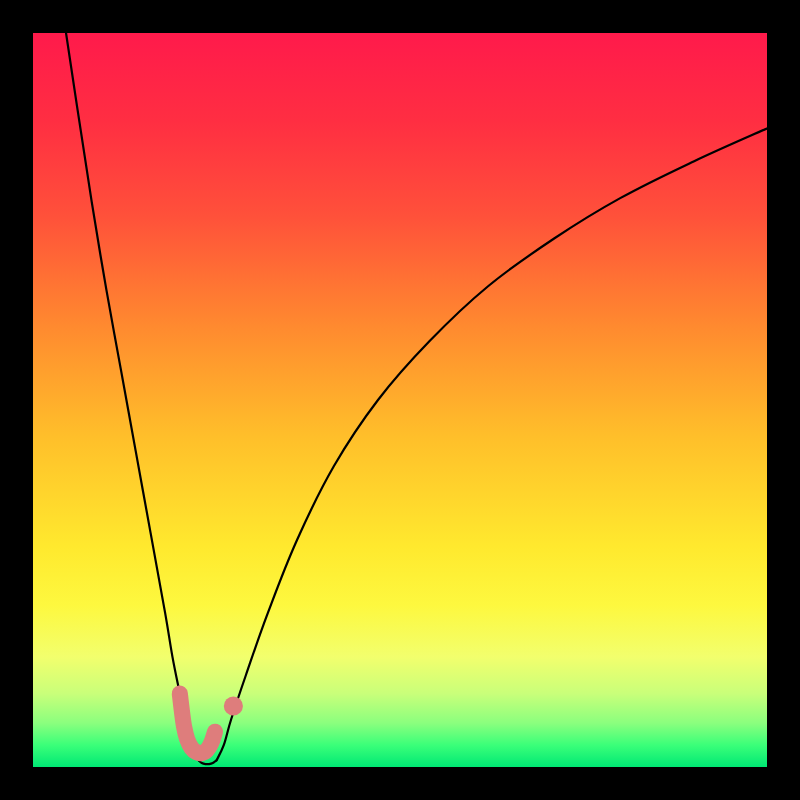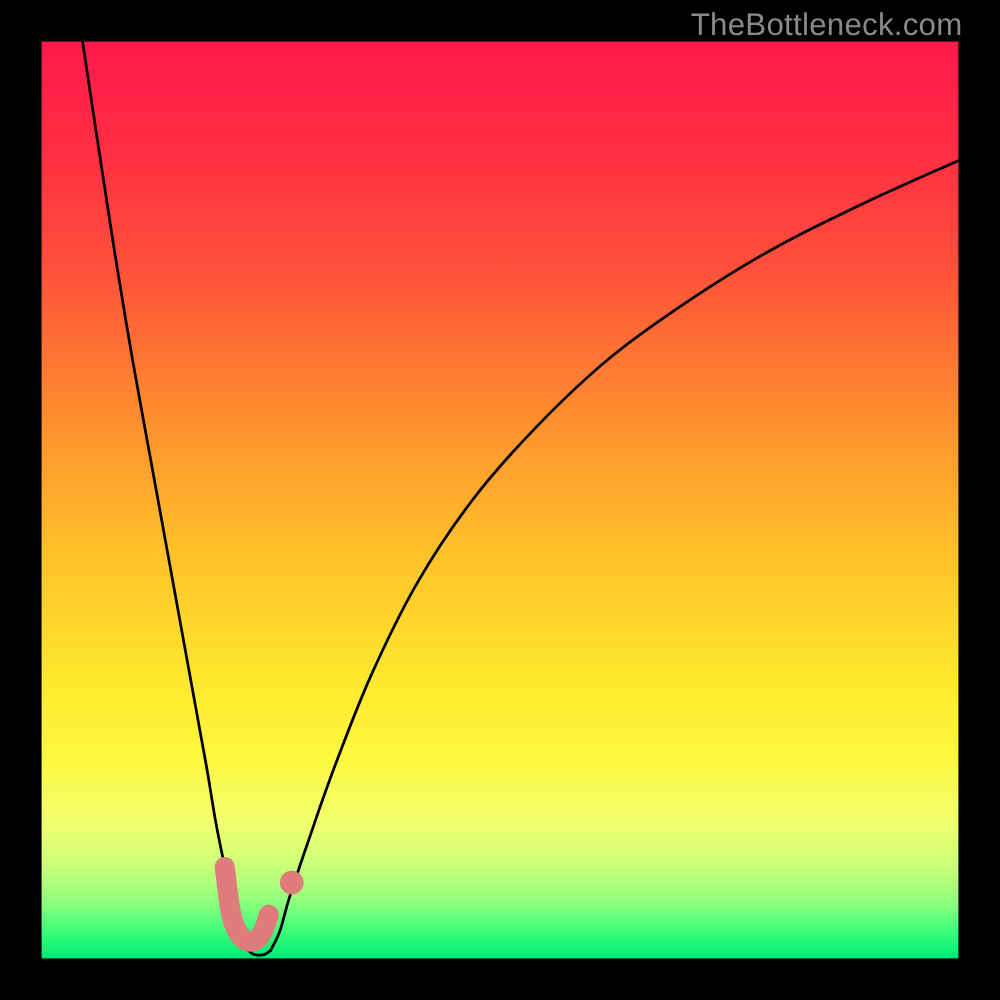--- a/index.html
+++ b/index.html
@@ -67,14 +67,13 @@
       <rect x="0" y="0" width="734" height="734" fill="url(#bg)"></rect>
     </svg>
     <svg class="curves" viewBox="0 0 734 734" preserveAspectRatio="none" width="734" height="734">
       <path fill="none" stroke-width="2.2" stroke-linecap="round" stroke-linejoin="round" stroke="#000000" d="M 33.03 0.00 C 35.01 13.21, 39.42 43.01, 44.04 73.40 C 48.66 103.79, 53.44 135.79, 58.72 168.82 C 64.00 201.85, 68.12 226.51, 73.40 256.90 C 78.68 287.29, 82.80 308.57, 88.08 337.64 C 93.36 366.71, 97.48 389.31, 102.76 418.38 C 108.04 447.45, 112.16 470.05, 117.44 499.12 C 122.72 528.19, 128.16 557.40, 132.12 579.86 C 136.08 602.32, 136.82 609.37, 139.46 623.90 C 142.10 638.43, 144.82 650.69, 146.80 660.60 C 148.78 670.51, 149.15 672.61, 150.47 678.95 C 151.79 685.29, 152.82 690.42, 154.14 695.83 C 155.46 701.25, 156.49 704.82, 157.81 709.04 C 159.13 713.27, 160.03 716.02, 161.48 719.32 C 162.93 722.62, 165.09 725.94, 165.88 727.39"></path>
       <path fill="none" stroke-width="2.2" stroke-linecap="round" stroke-linejoin="round" stroke="#000000" d="M 165.88 727.39 C 166.41 727.86, 167.63 729.30, 168.82 729.96 C 170.01 730.62, 171.17 730.87, 172.49 731.06 C 173.81 731.26, 174.84 731.26, 176.16 731.06 C 177.48 730.87, 178.51 730.62, 179.83 729.96 C 181.15 729.30, 182.84 727.86, 183.50 727.39"></path>
       <path fill="none" stroke-width="2.2" stroke-linecap="round" stroke-linejoin="round" stroke="#000000" d="M 183.50 727.39 C 184.82 724.62, 188.20 719.38, 190.84 711.98 C 193.48 704.58, 194.22 698.84, 198.18 686.29 C 202.14 673.74, 206.25 661.41, 212.86 642.25 C 219.47 623.09, 225.63 604.30, 234.88 579.86 C 244.13 555.42, 252.35 532.88, 264.24 506.46 C 276.13 480.04, 286.41 458.16, 300.94 433.06 C 315.47 407.96, 327.80 389.46, 344.98 367.00 C 362.16 344.54, 376.54 328.76, 396.36 308.28 C 416.18 287.80, 432.62 271.73, 455.08 253.23 C 477.54 234.73, 497.36 221.37, 521.14 205.52 C 544.92 189.67, 562.10 179.02, 587.20 165.15 C 612.30 151.28, 634.18 141.00, 660.60 128.45 C 687.02 115.90, 720.79 101.37, 734.00 95.42"></path>
       <path fill="none" stroke-linecap="round" stroke-linejoin="round" d="M 146.80 660.60 C 147.20 663.90, 148.21 672.87, 149.00 678.95 C 149.79 685.03, 150.28 689.48, 151.20 694.36 C 152.13 699.25, 152.82 702.41, 154.14 706.11 C 155.46 709.81, 156.83 712.54, 158.54 714.92 C 160.26 717.29, 161.83 718.40, 163.68 719.32 C 165.53 720.24, 166.97 720.45, 168.82 720.05 C 170.67 719.66, 172.24 718.97, 173.96 717.12 C 175.68 715.27, 176.91 713.08, 178.36 709.78 C 179.82 706.48, 181.37 700.75, 182.03 698.77" stroke="#de7d7c" stroke-width="16.15"></path>
       <circle cx="200.38" cy="673.08" r="9.54" fill="#de7d7c"></circle>
     </svg>
   </div>
-  <div class="watermark">TheBottleneck.com</div>
 </div>
 
 </body></html>

